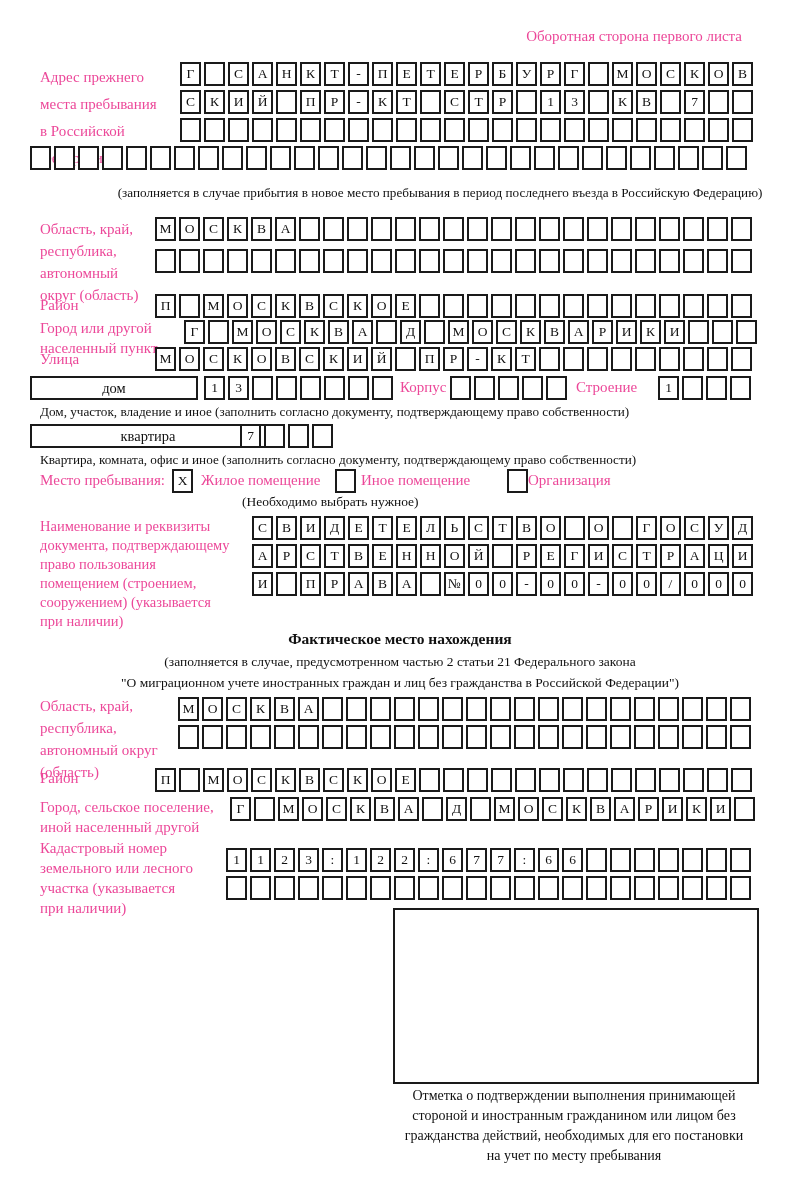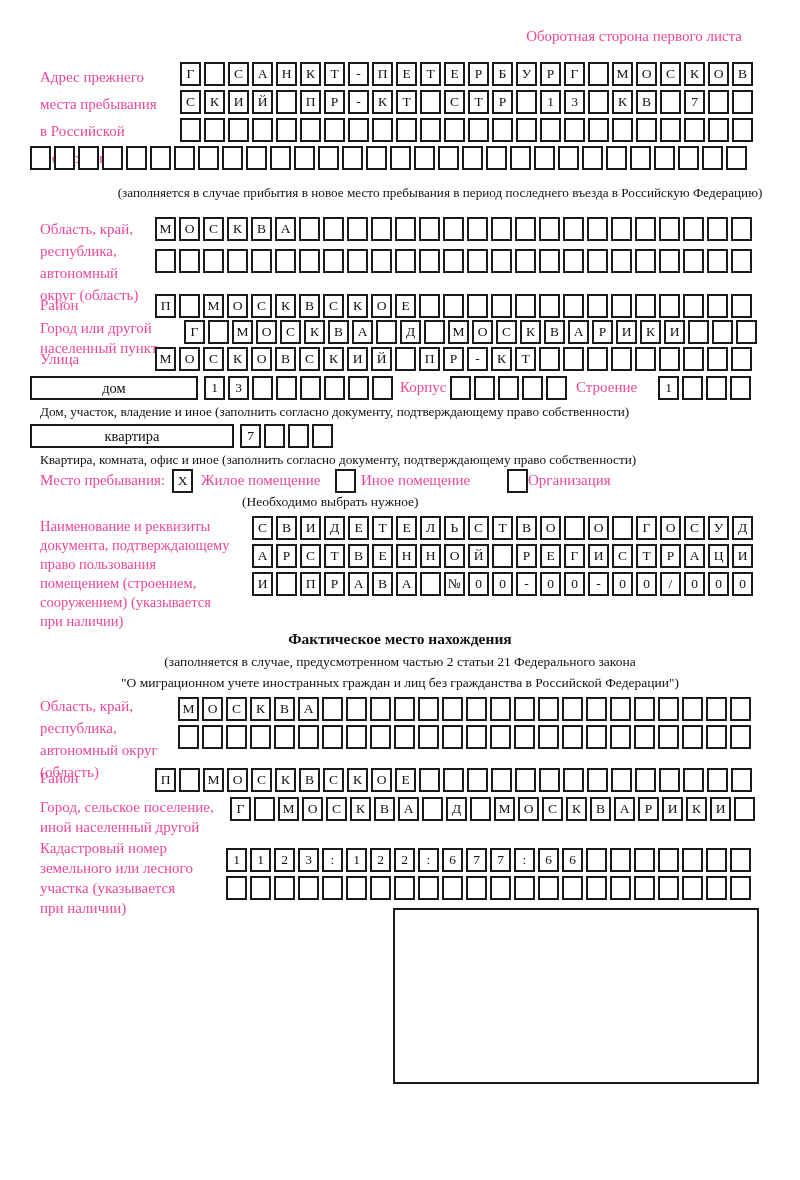--- a/index.html
+++ b/index.html
@@ -331,21 +331,21 @@
     </div>
   <div class="lbl" style="left:576px;top:379px;">Строение</div>
   <div class="cellrow" style="left:658px;top:376px;">
       <span class="cell">1</span>
       <span class="cell"></span>
       <span class="cell"></span>
       <span class="cell"></span>
     </div>
   <div class="caption" style="left:40px;top:404px;">Дом, участок, владение и иное (заполнить согласно документу, подтверждающему право собственности)</div>
 
-  <div class="widebox" style="left:30px;top:424px;width:204px;">квартира</div>
+  <div class="widebox" style="left:30px;top:424px;width:236px;">квартира</div>
   <div class="cellrow" style="left:240px;top:424px;">
       <span class="cell">7</span>
       <span class="cell"></span>
       <span class="cell"></span>
       <span class="cell"></span>
     </div>
   <div class="caption" style="left:40px;top:452px;">Квартира, комната, офис и иное (заполнить согласно документу, подтверждающему право собственности)</div>
 
   <div class="lbl" style="left:40px;top:472px;">Место пребывания:</div>
   <div class="cellrow" style="left:172px;top:469px;">
@@ -610,14 +610,20 @@
       <span class="cell"></span>
       <span class="cell"></span>
       <span class="cell"></span>
       <span class="cell"></span>
       <span class="cell"></span>
       <span class="cell"></span>
       <span class="cell"></span>
     </div>
 
   <div class="bigbox" style="left:393px;top:908px;width:362px;height:172px;"></div>
+  <div class="markcap" style="left:383px;top:1086px;width:382px;">
+    <div>Отметка о подтверждении выполнения принимающей</div>
+    <div>стороной и иностранным гражданином или лицом без</div>
+    <div>гражданства действий, необходимых для его постановки</div>
+    <div>на учет по месту пребывания</div>
+  </div>
 
 </div>
 
 </body></html>

